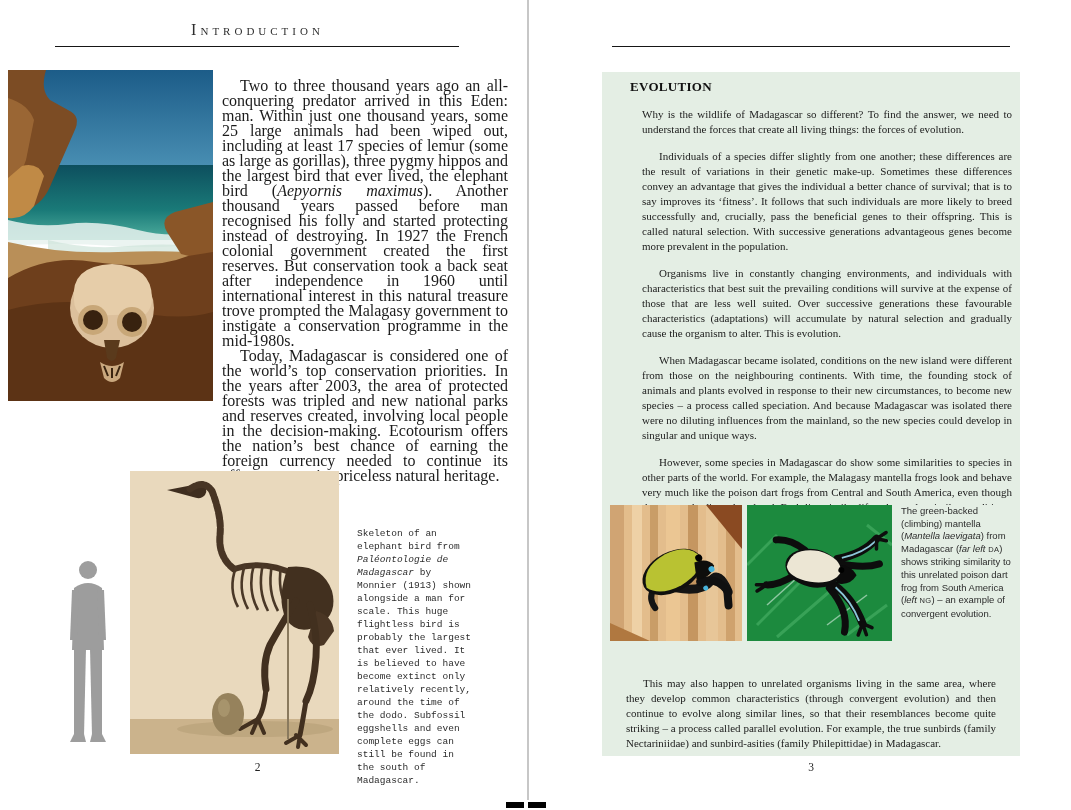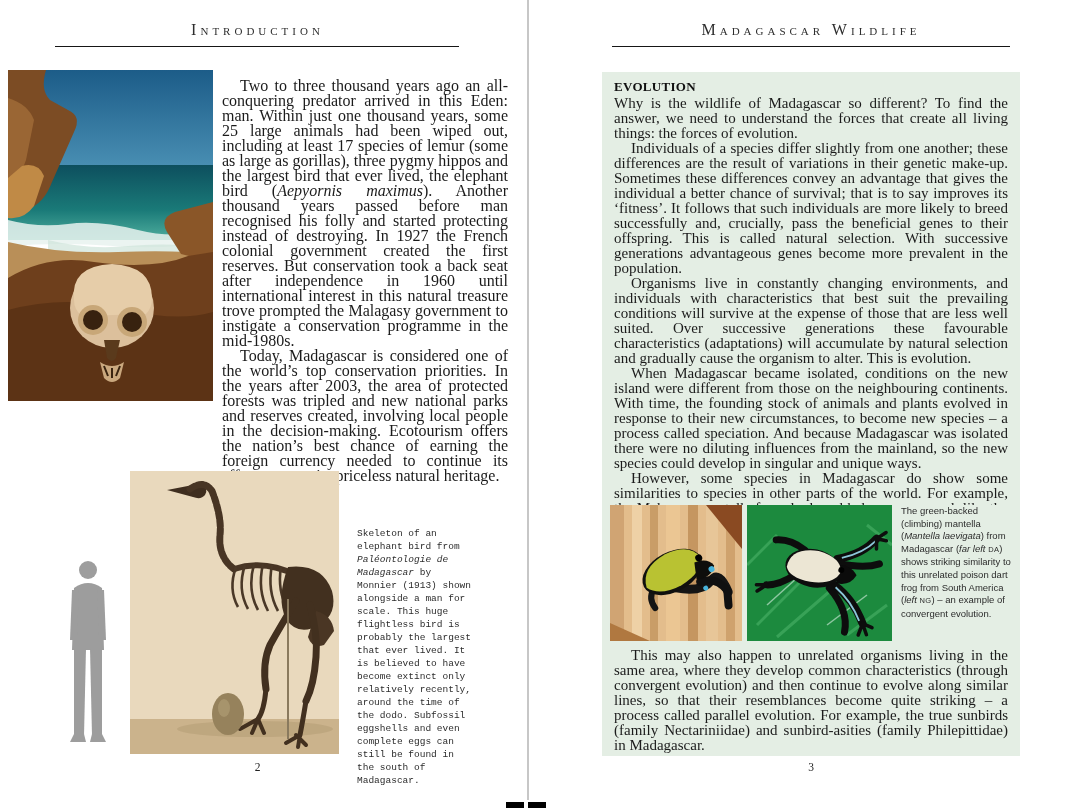--- a/index.html
+++ b/index.html
@@ -18,25 +18,25 @@
   .body-left p{margin:0;font-size:16px;line-height:15px;text-align:justify;text-indent:18px;}
   .sil-fig{position:absolute;left:62px;top:560px;width:52px;height:184px;margin:0;}
   .skel-fig{position:absolute;left:130px;top:471px;width:209px;height:283px;margin:0;overflow:hidden;}
   .skel-cap{left:357px;top:527px;width:118px;font-family:Liberation Mono, monospace;}
   .pagenum{position:absolute;text-align:center;font-size:11.5px;color:#222;}
   
   .spine{position:absolute;left:527px;top:0;width:2px;height:800px;background:#c7c7c7;}
   .bindmark{position:absolute;top:802px;height:6px;background:#000;}
   
   .greenbox{position:absolute;left:602px;top:72px;width:418px;height:684px;background:var(--box-green,#e4eee4);}
-  .rp-text{position:absolute;left:614px;top:79px;width:394px;height:426px;overflow:hidden;}
+  .rp-text{position:absolute;left:630px;top:79px;width:394px;height:426px;overflow:hidden;}
   .rp-text h3{margin:0 0 1px 0;font-size:13px;letter-spacing:.3px;font-weight:700;color:#111;}
-  .rp-text p,.rp-final p{margin:0;font-size:15px;line-height:15px;text-align:justify;text-indent:17px;}
+  .rp-text p,.rp-final p{margin:12px;font-size:11px;line-height:15px;text-align:justify;text-indent:17px;}
   .rp-text p.noindent{text-indent:0;}
-  .rp-final{position:absolute;left:614px;top:648px;width:394px;}
+  .rp-final{position:absolute;left:614px;top:664px;width:394px;}
   .frogL{position:absolute;left:610px;top:505px;width:132px;height:136px;margin:0;overflow:hidden;}
   .frogR{position:absolute;left:747px;top:505px;width:145px;height:136px;margin:0;overflow:hidden;}
   .frog-cap{left:901px;top:505px;width:118px;line-height:12.6px;}
   
   .b{font-weight:400;} .i{font-style:italic;text-align:center;}
   .credit{font-size:7.5px;letter-spacing:.4px;}
   figure svg{display:block;width:100%;height:100%;}
 </style>
 </head>
 <body>
@@ -138,21 +138,20 @@
   </figure>
 
   <div class="caption skel-cap"><span>Skeleton of an elephant bird from </span><span class="i">Paléontologie de Madagascar</span><span> by Monnier (1913) shown alongside a man for scale. This huge flightless bird is probably the largest that ever lived. It is believed to have become extinct only relatively recently, around the time of the dodo. Subfossil eggshells and even complete eggs can still be found in the south of Madagascar.</span></div>
 
   <div class="pagenum" style="left:55px;top:761px;width:405px;">2</div>
 
   <div class="spine"></div>
   <div class="bindmark" style="left:506px;width:18px;"></div>
   <div class="bindmark" style="left:528px;width:18px;"></div>
 
-  <div class="runhead" style="left:612px;top:21px;width:398px;">Madagascar Wildlife</div>
   <div class="headrule" style="left:612px;top:46px;width:398px;"></div>
 
   <div class="greenbox"></div>
 
   <div class="rp-text">
     <h3>EVOLUTION</h3>
     <p class="noindent"><span>Why is the wildlife of Madagascar so different? To find the answer, we need to understand the forces that create all living things: the forces of evolution.</span></p>
     <p><span>Individuals of a species differ slightly from one another; these differences are the result of variations in their genetic make-up. Sometimes these differences convey an advantage that gives the individual a better chance of survival; that is to say improves its ‘fitness’. It follows that such individuals are more likely to breed successfully and, crucially, pass the beneficial genes to their offspring. This is called </span><span class="b">natural selection</span><span>. With successive generations advantageous genes become more prevalent in the population.</span></p>
     <p><span>Organisms live in constantly changing environments, and individuals with characteristics that best suit the prevailing conditions will survive at the expense of those that are less well suited. Over successive generations these favourable characteristics (adaptations) will accumulate by natural selection and gradually cause the organism to alter. This is </span><span class="b">evolution</span><span>.</span></p>
     <p><span>When Madagascar became isolated, conditions on the new island were different from those on the neighbouring continents. With time, the founding stock of animals and plants evolved in response to their new circumstances, to become new species – a process called </span><span class="b">speciation</span><span>. And because Madagascar was isolated there were no diluting influences from the mainland, so the new species could develop in singular and unique ways.</span></p>

